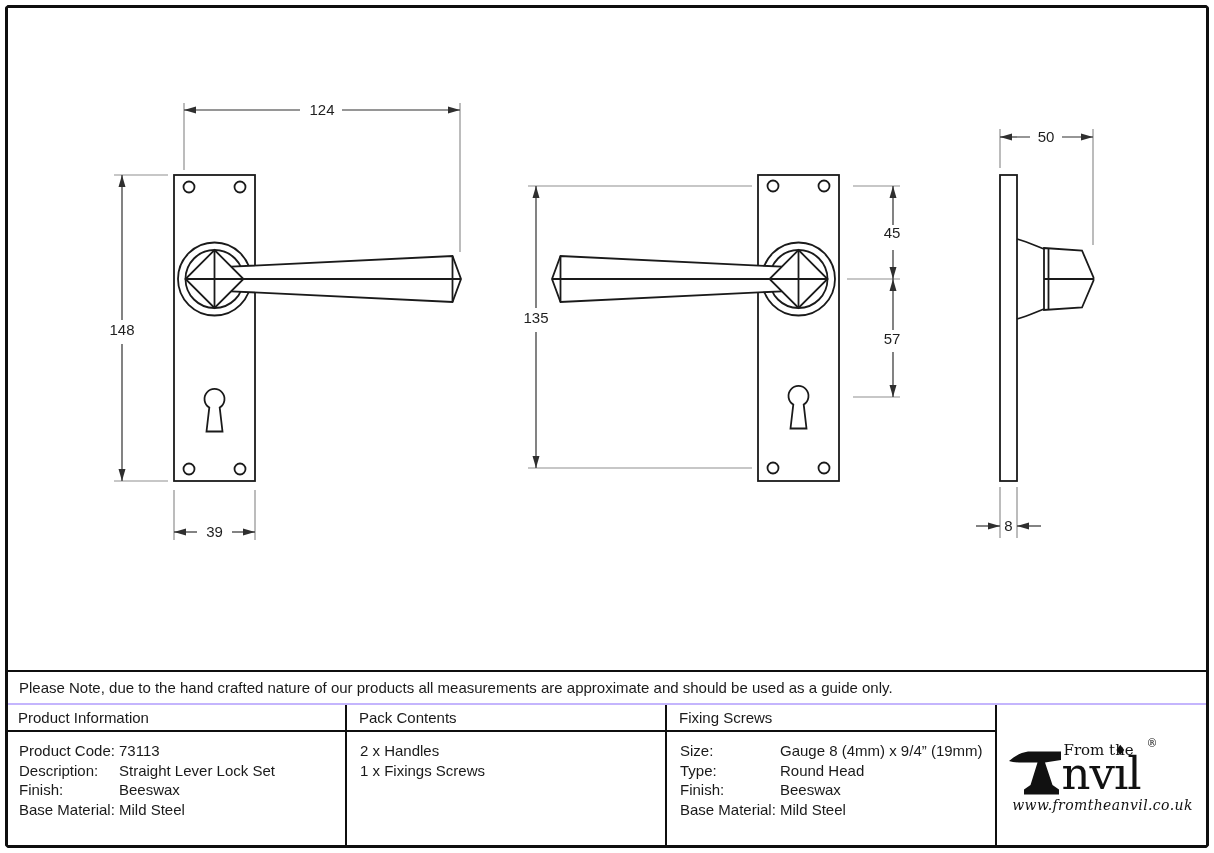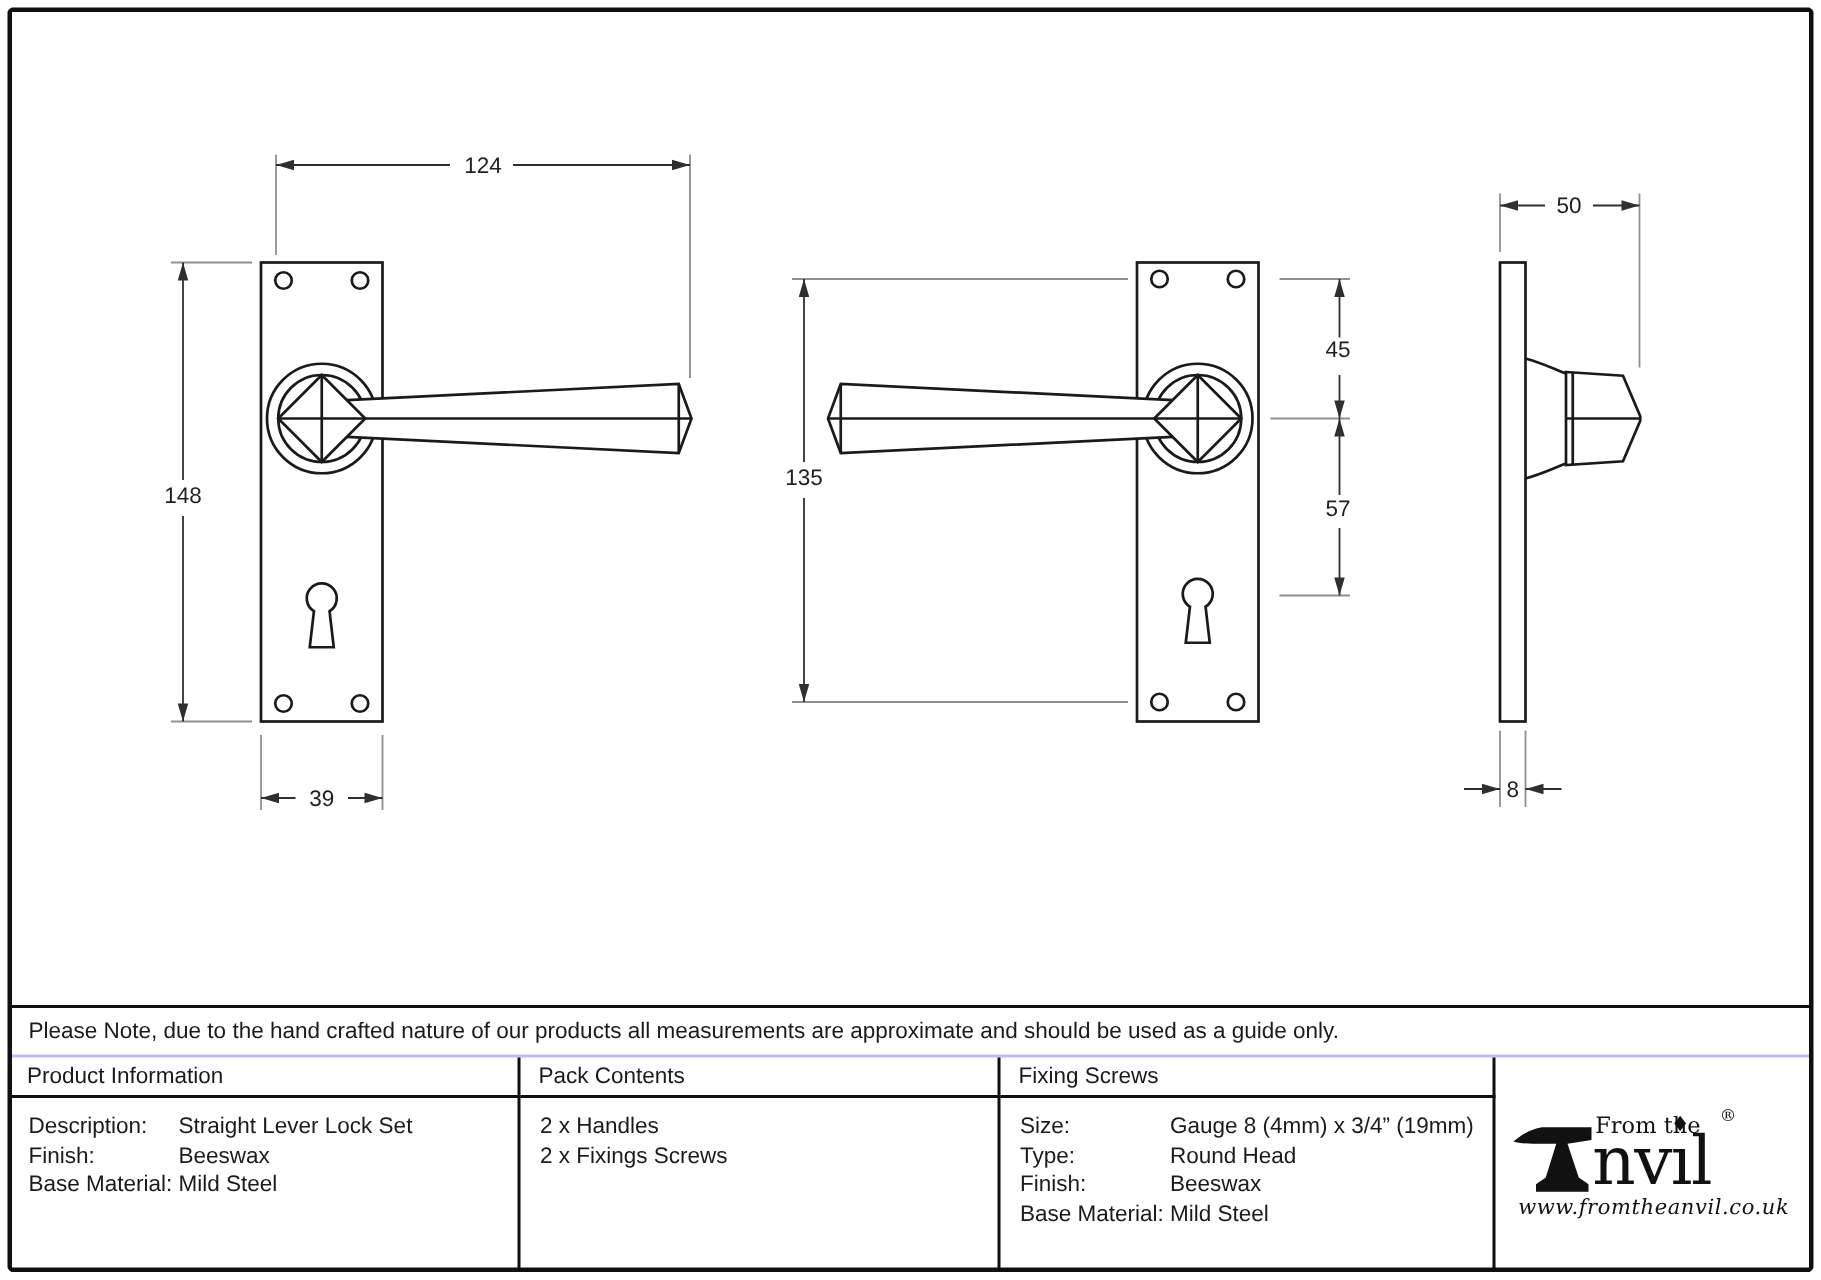--- a/index.html
+++ b/index.html
@@ -202,32 +202,33 @@
         <span class="nvil"><span>nv</span><span class="iwrap"><span class="tittle">♦</span><span>ıl</span></span></span>
         <span class="site">www.fromtheanvil.co.uk</span>
       </div>
     </div>
 
     <div class="cell hdr rborder">
       <span>Fixing Screws</span>
     </div>
 
     <div class="cell body rborder">
+      <div class="kv"><span class="k">Product Code:</span><span class="v">73113</span></div>
       <div class="kv"><span class="k">Description:</span><span class="v">Straight Lever Lock Set</span></div>
       <div class="kv"><span class="k">Finish:</span><span class="v">Beeswax</span></div>
       <div class="kv"><span class="k">Base Material:</span><span class="v">Mild Steel</span></div>
     </div>
 
     <div class="cell body rborder">
       <div>2 x Handles</div>
-      <div>2 x Fixings Screws</div>
+      <div>1 x Fixings Screws</div>
     </div>
 
     <div class="cell body rborder">
-      <div class="kv"><span class="k">Size:</span><span class="v">Gauge 8 (4mm) x 3/4” (19mm)</span></div>
+      <div class="kv"><span class="k">Size:</span><span class="v">Gauge 8 (4mm) x 9/4” (19mm)</span></div>
       <div class="kv"><span class="k">Type:</span><span class="v">Round Head</span></div>
       <div class="kv"><span class="k">Finish:</span><span class="v">Beeswax</span></div>
       <div class="kv"><span class="k">Base Material:</span><span class="v">Mild Steel</span></div>
     </div>
   </div>
 
   <div class="sheet-border"></div>
 </div>
 
 </body></html>

